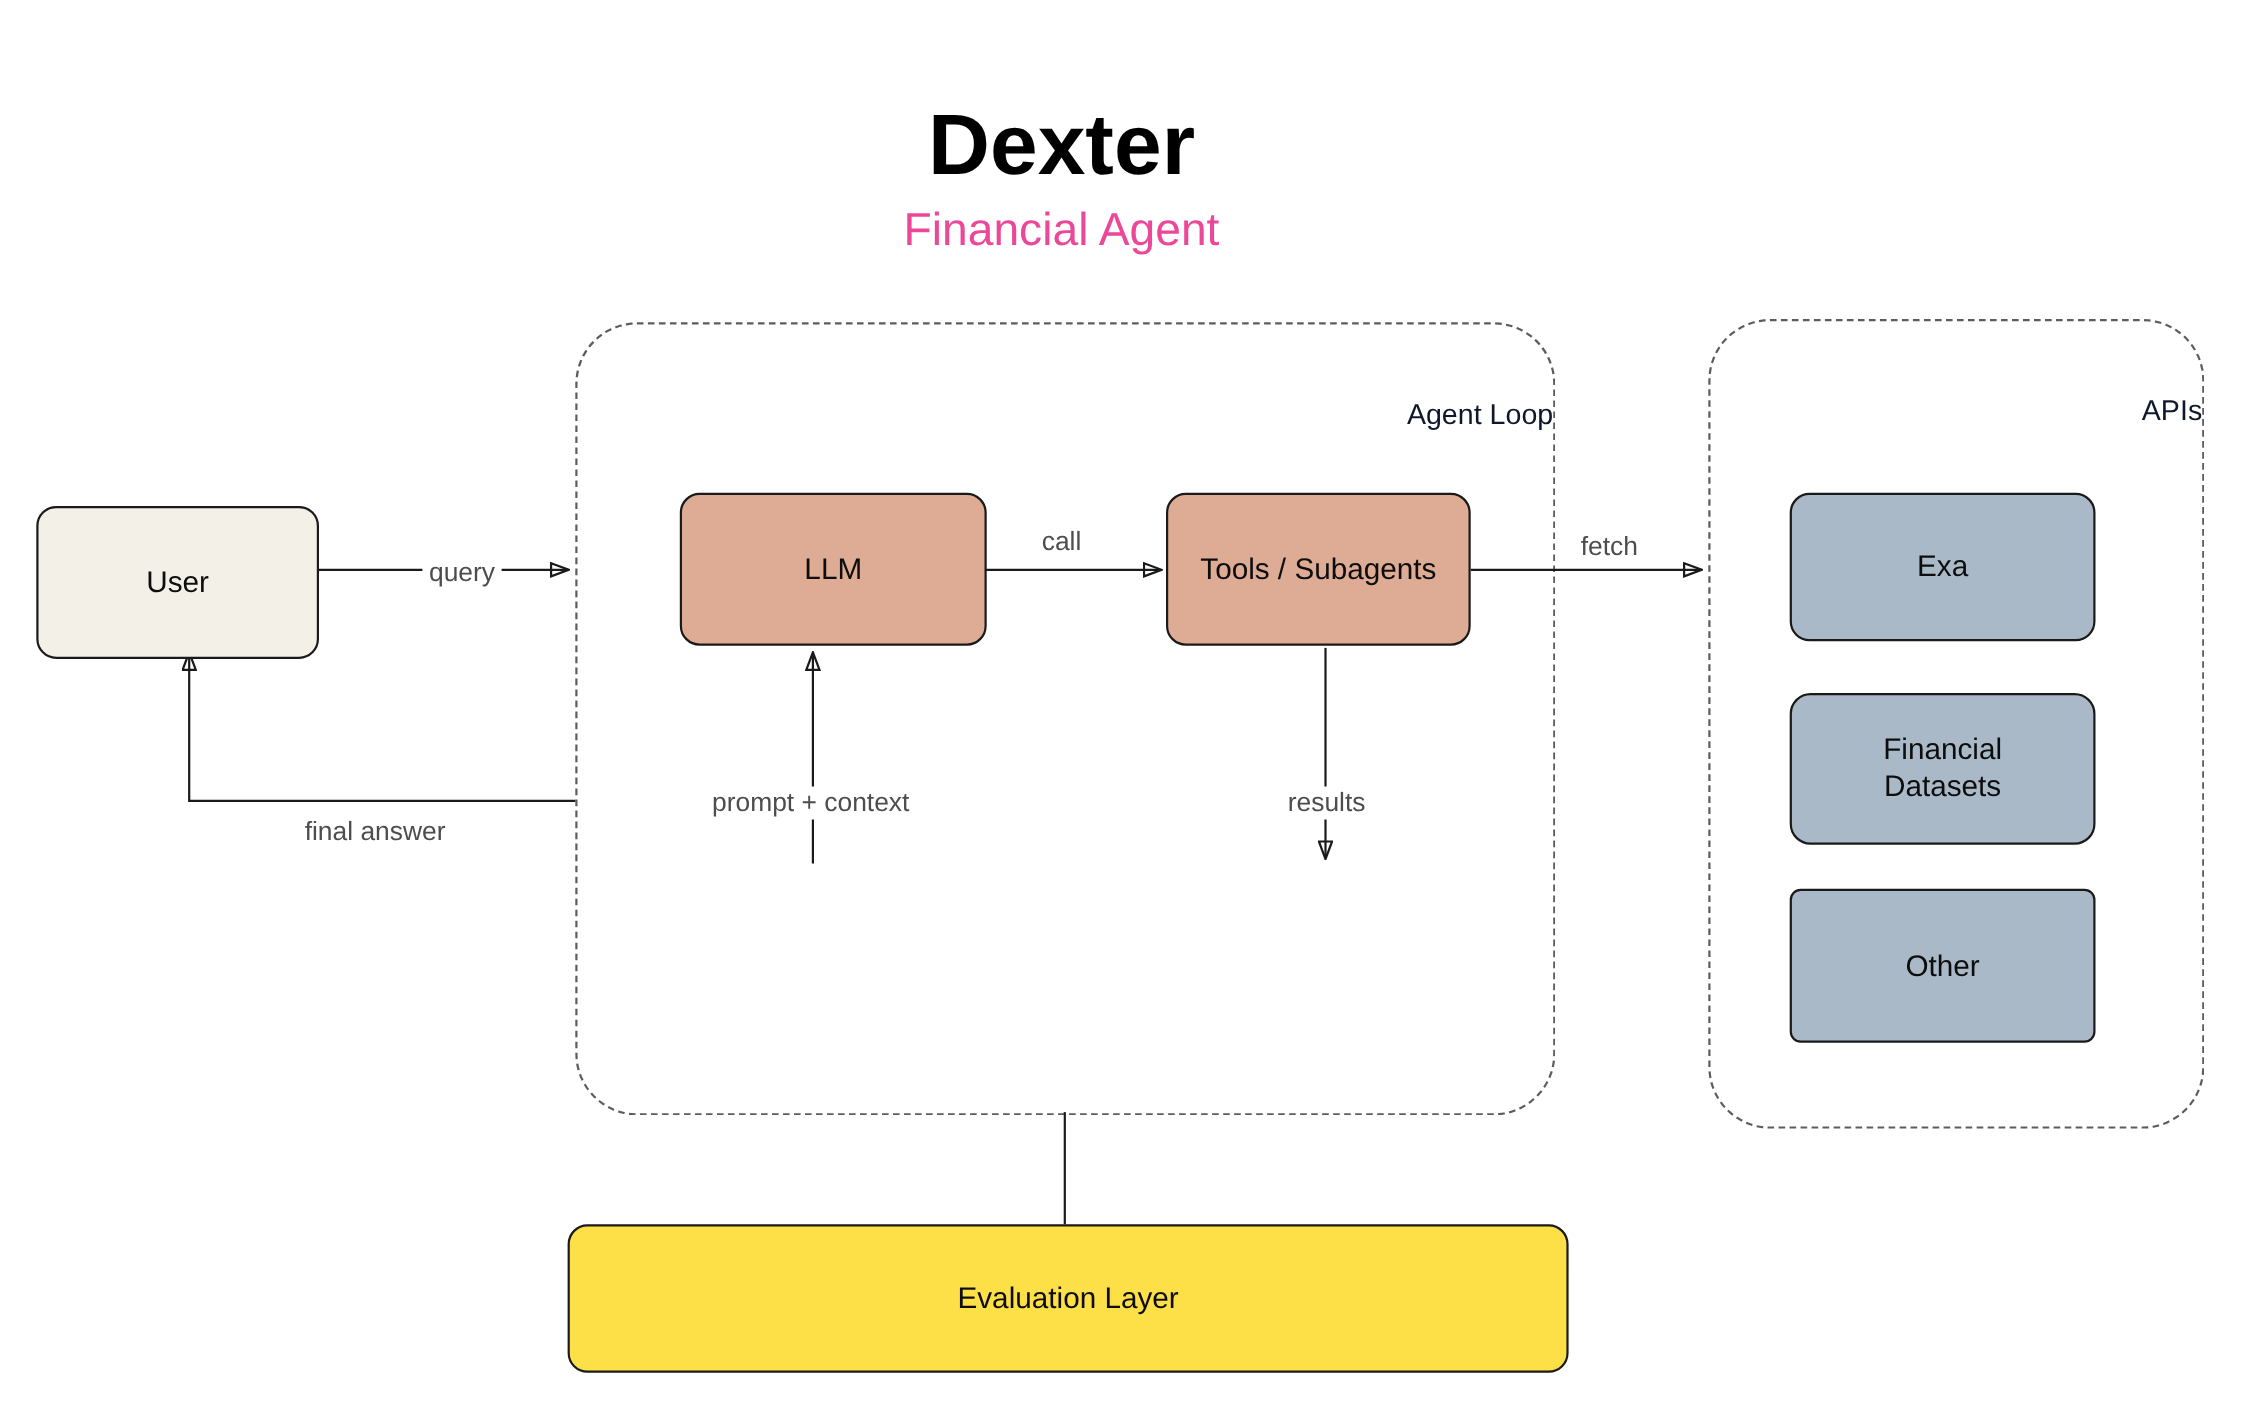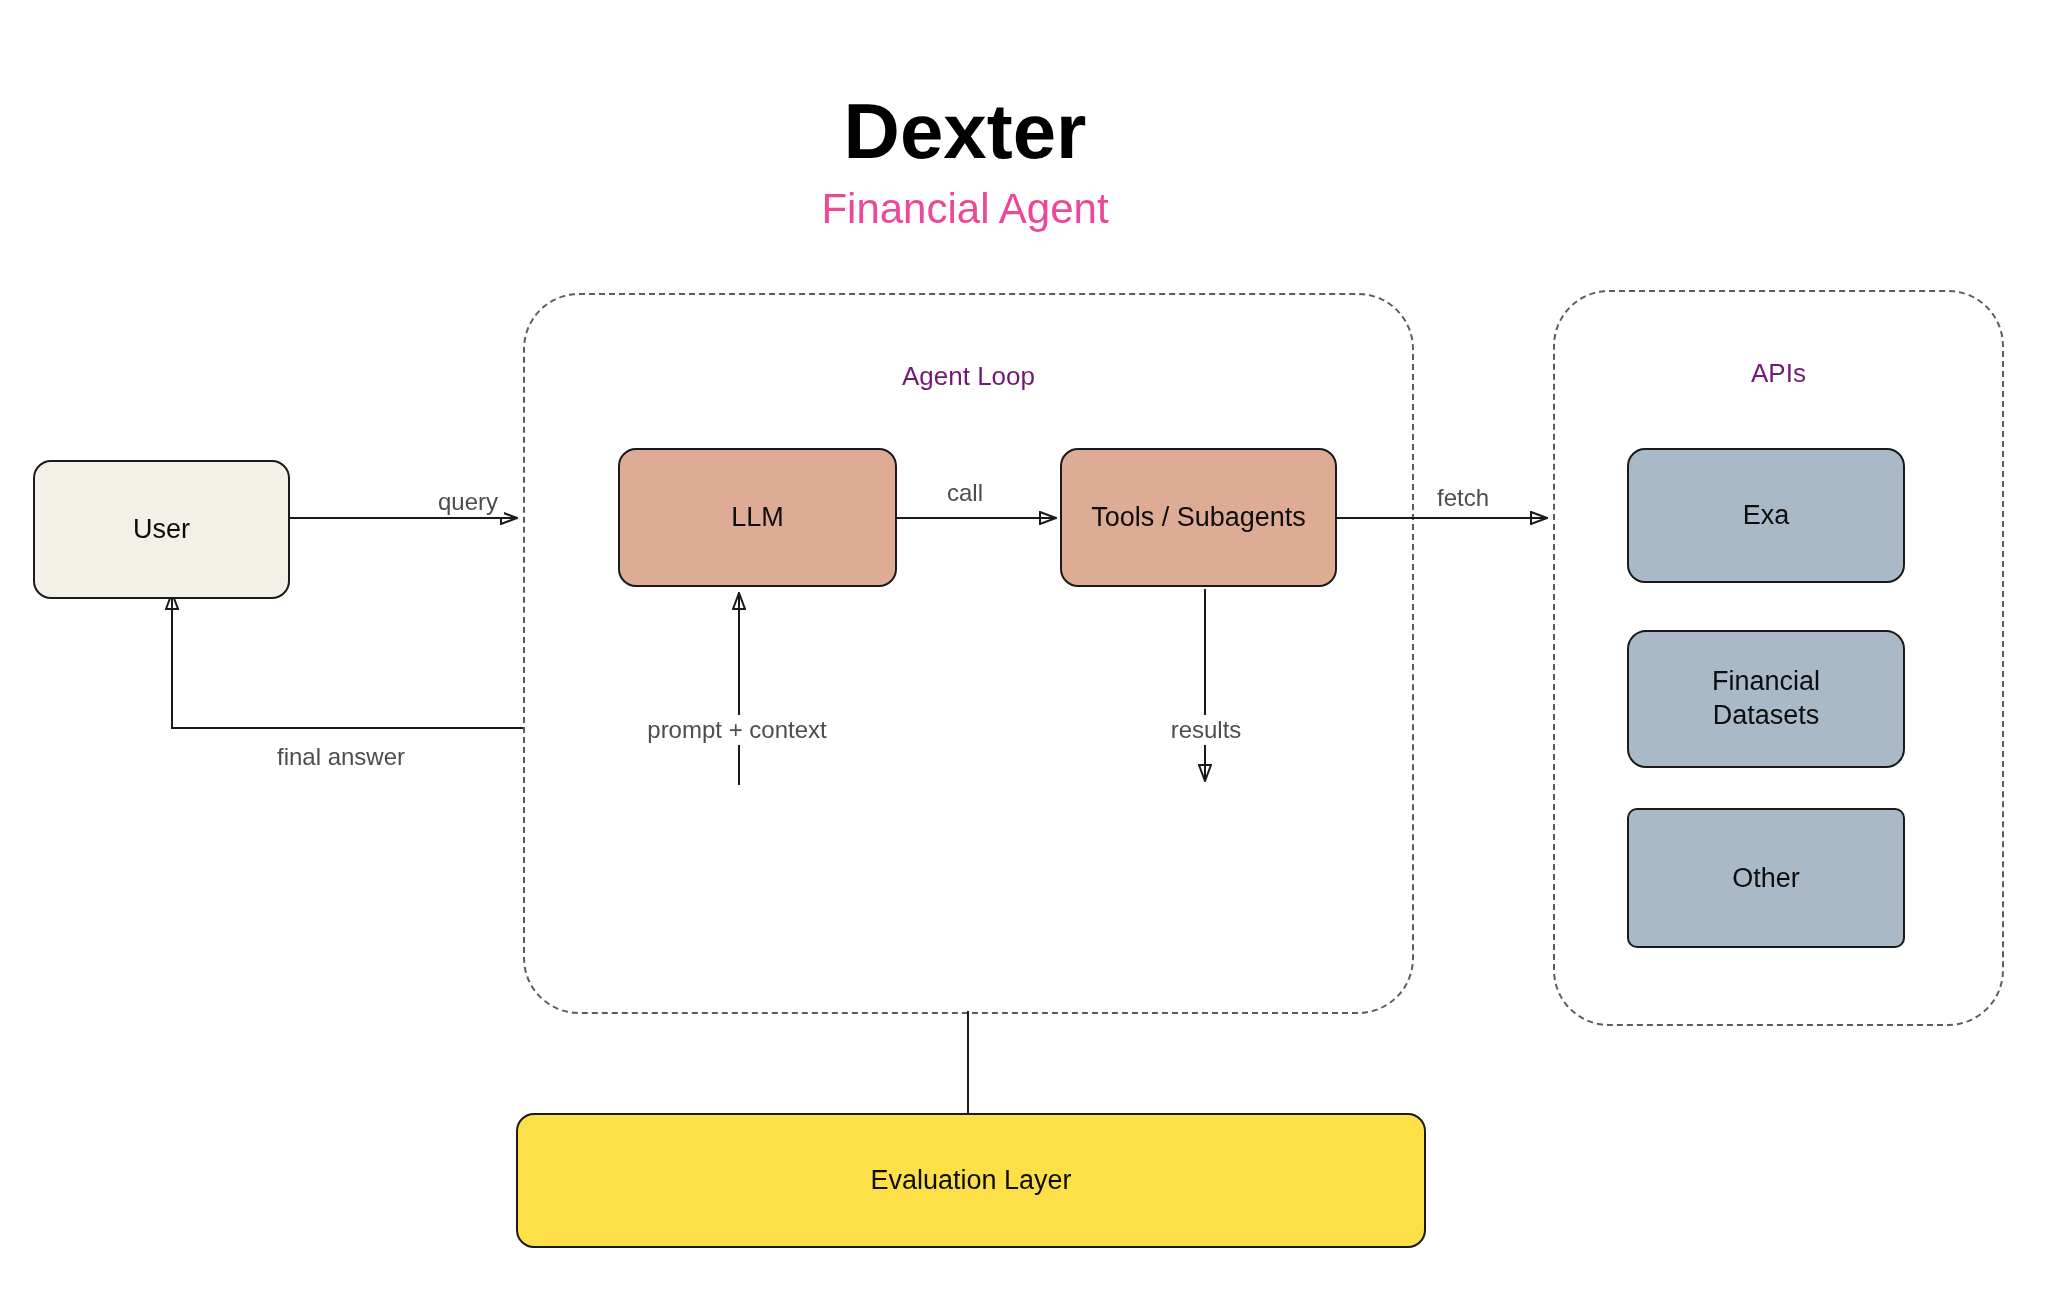--- a/index.html
+++ b/index.html
@@ -11,22 +11,22 @@
   
   .title-block { position:absolute; left:465px; top:92px; width:1000px; text-align:center; }
   .title-main { font-size:78px; font-weight:bold; color:#000000; line-height:1; margin:0; }
   .title-sub  { font-size:42px; color:#ec4899; line-height:1; margin-top:18px; }
 
   
   .group { position:absolute; border:2px dashed #5c5c5c; border-radius:56px; }
   #group-agent-loop { left:523px; top:293px; width:887px; height:717px; }
   #group-apis       { left:1553px; top:290px; width:447px; height:732px; }
   .group-label {
-    position:absolute; top:66px; left:0; width:100%; text-align:center;
-    font-size:26px; color:#701a75;
+    position:absolute; top:66px; left:0; width:100%; text-align:right;
+    font-size:26px; color:#0f172a;
   }
 
   
   svg.edges { position:absolute; left:0; top:0; width:2047px; height:1293px; }
   svg.edges path { stroke:#1a1a1a; stroke-width:2; fill:none; }
 
   
   .node {
     position:absolute; border:2px solid #1a1a1a; border-radius:18px;
     display:flex; align-items:center; justify-content:center;
@@ -41,21 +41,21 @@
   #node-findata    { left:1627px; top:630px;  width:278px; height:138px; }
   #node-other      { left:1627px; top:808px;  width:278px; height:140px; }
   #node-findata .node-label { max-width:180px; line-height:1.25; }
 
   
   .edge-label {
     position:absolute; transform:translate(-50%,-50%);
     background:#ffffff; padding:1px 6px; white-space:nowrap;
     font-size:24px; color:#4d4d4d;
   }
-  #label-query    { left:420px;  top:502px;margin-left:48px; }
+  #label-query    { left:420px;  top:521px; }
   #label-call     { left:965px;  top:493px; }
   #label-fetch    { left:1463px; top:498px; }
   #label-prompt   { left:737px;  top:730px; }
   #label-results  { left:1206px; top:730px; }
   #label-final    { left:341px;  top:757px; }
 </style>
 </head>
 <body>
 
 <div class="canvas">

